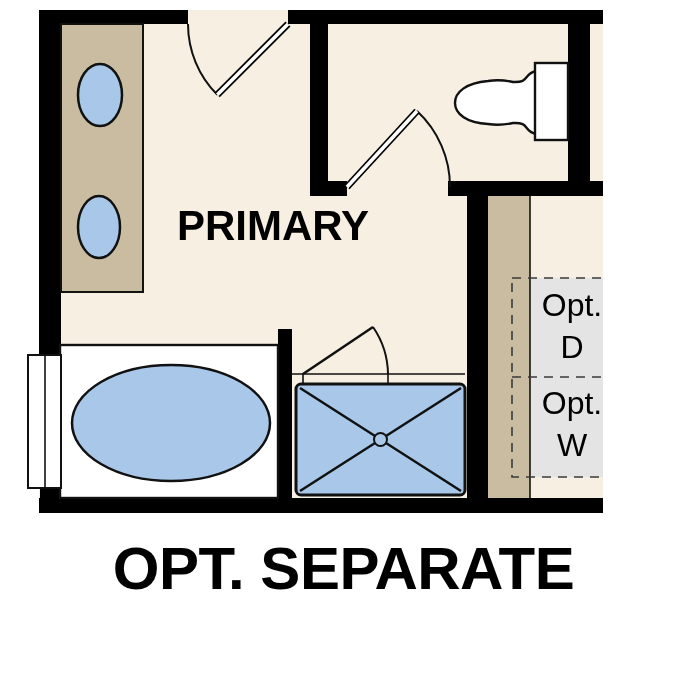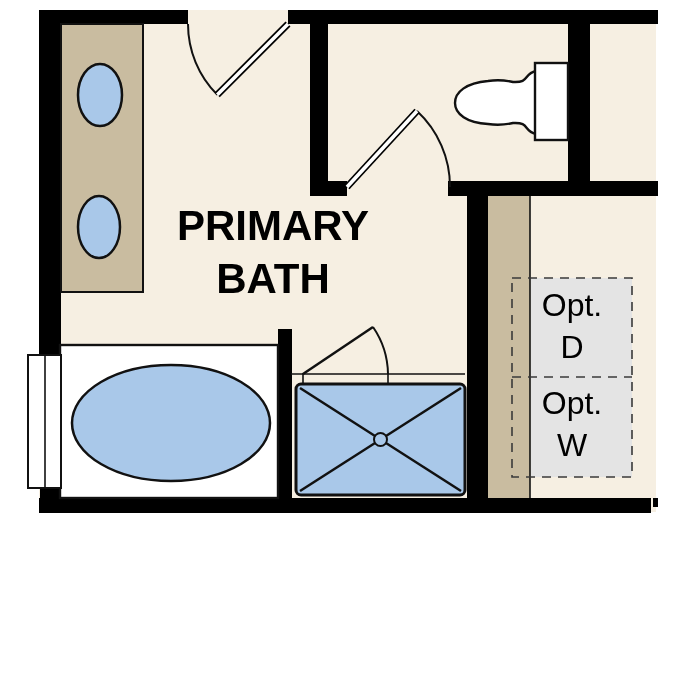--- a/index.html
+++ b/index.html
@@ -1,16 +1,16 @@
 <!DOCTYPE html>
 <html style="--wall: #000000; --floor: #f6efe2; --cabinet: #c9bca0; --fixture-blue: #a9c8e9; --optional-box-gray: #e4e4e4; --outline: #111111; --background: #ffffff;"><head>
 <meta charset="utf-8">
 <style>
   html,body{margin:0;padding:0;background:var(--background,#fff);}
-  .stage{position:relative;width:687px;height:687px;background:var(--background,#fff);
+  .stage{position:relative;width:603px;height:687px;background:var(--background,#fff);
          font-family:"Liberation Sans",sans-serif;overflow:hidden;}
   .plan-svg{position:absolute;left:0;top:0;}
   
   .wall{fill:var(--wall,#000);}
   .floor{fill:var(--floor,#f6efe2);}
   .cab{fill:var(--cabinet,#c9bca0);}
   .cab-stroked{fill:var(--cabinet,#c9bca0);stroke:var(--outline,#111);stroke-width:2;}
   .fix{fill:var(--fixture-blue,#a9c8e9);stroke:var(--outline,#111);stroke-width:2.5;}
   .white-fix{fill:#fff;stroke:var(--outline,#111);stroke-width:2.4;}
   .ln{stroke:var(--outline,#111);stroke-width:1.6;fill:none;}
@@ -108,29 +108,29 @@
 
     <g>
       <path class="white-fix" d="M 536 71 C 523 74, 530 83, 513 82 C 504 80, 495 80, 488 81 C 466 83, 455 92, 455 103
                C 455 114, 467 123, 488 124 C 495 125, 504 125, 513 123 C 530 122, 523 131, 536 134 Z"></path>
       <rect class="white-fix" x="535" y="63" width="33" height="77"></rect>
     </g>
   </svg>
 
   <div class="label" id="room-label">
     <span class="line">PRIMARY</span>
-    <span class="line">BATH</span>
   </div>
 
   <div class="label" id="opt-d">
     <span class="line">Opt.</span>
     <span class="line">D</span>
   </div>
 
   <div class="label" id="opt-w">
     <span class="line">Opt.</span>
     <span class="line">W</span>
   </div>
 
   <div class="label" id="caption">
+    <span class="line">OPT. SEPARATE</span>
   </div>
 
 </div>
 
 </body></html>

